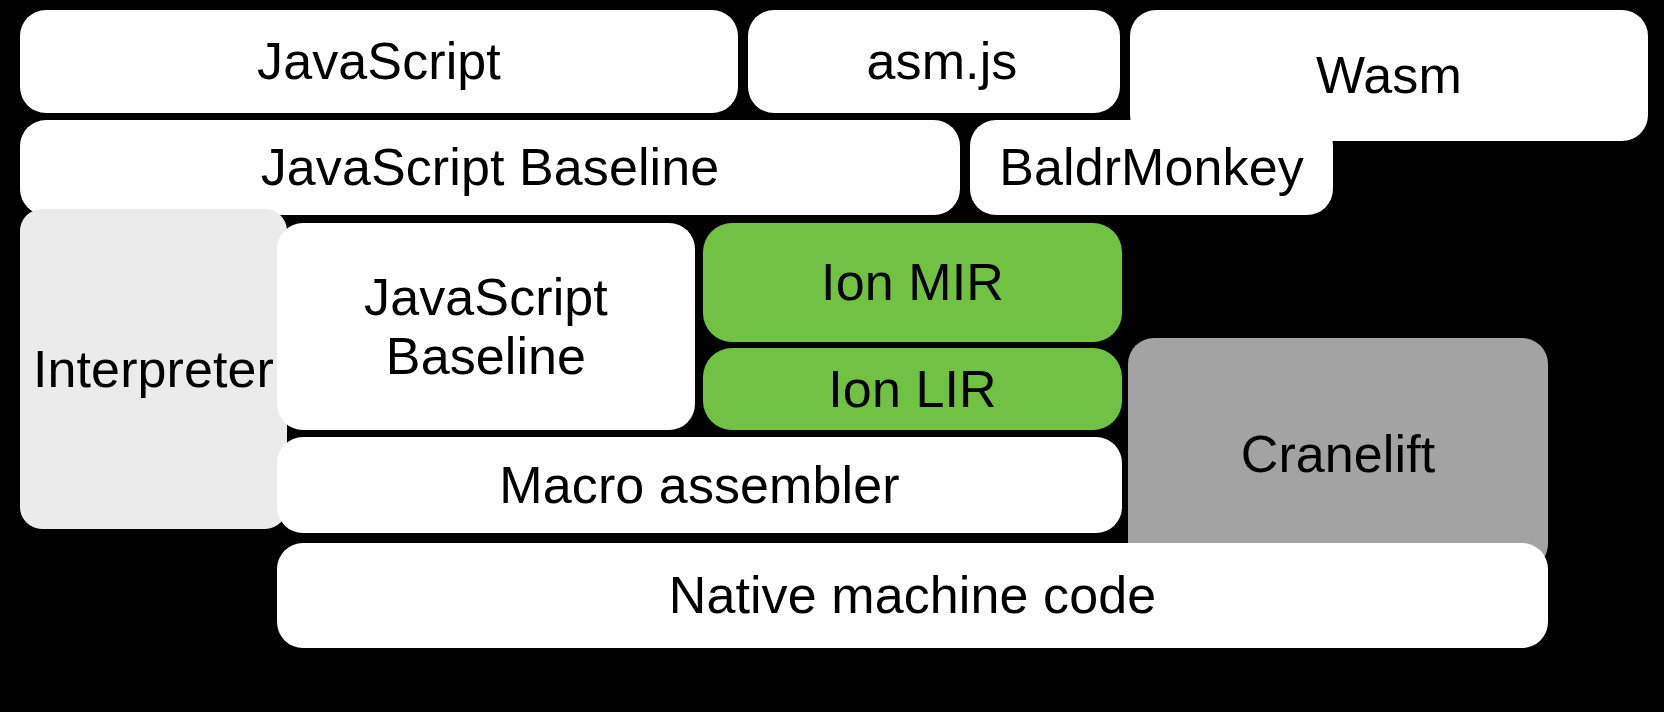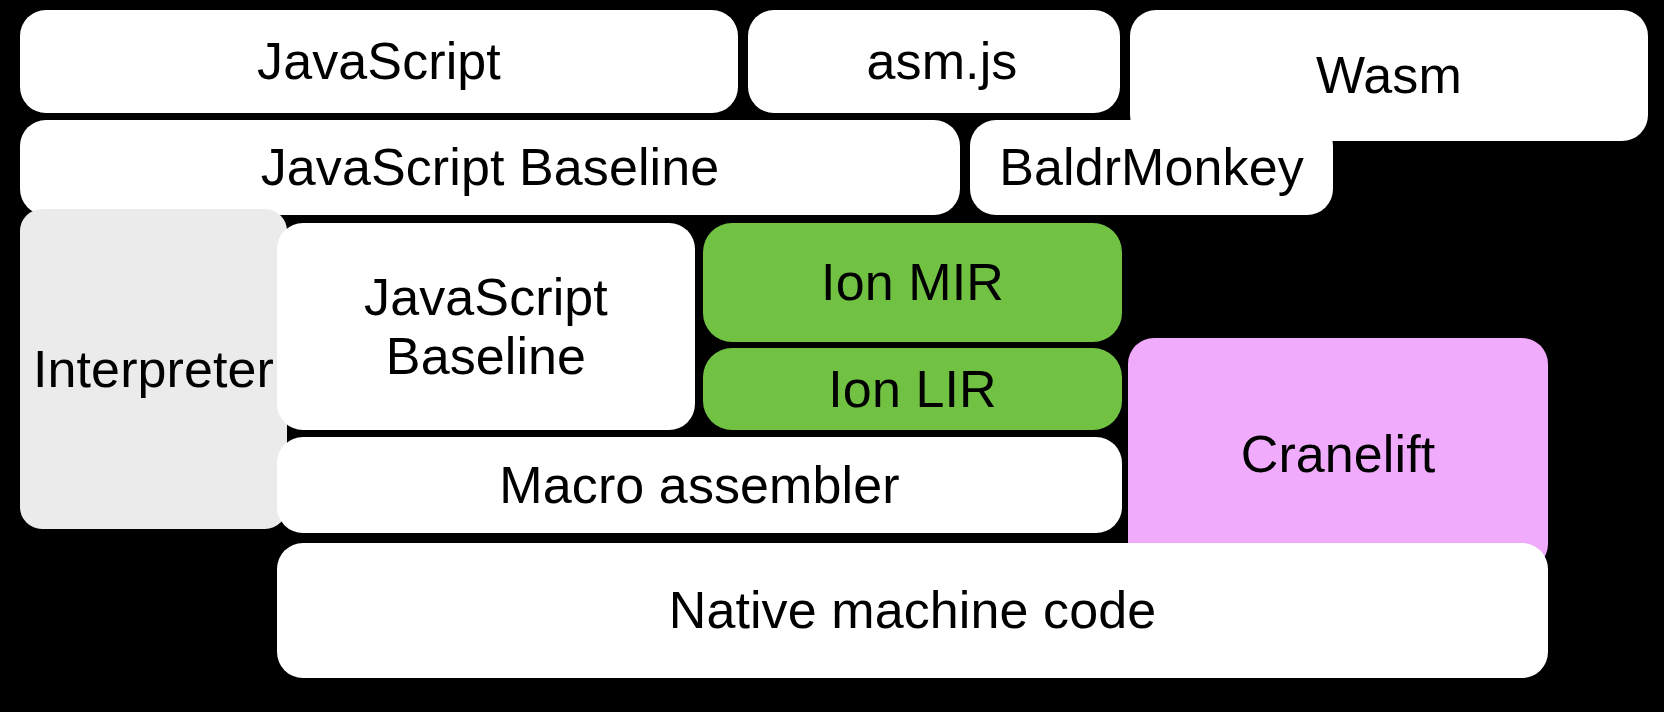--- a/index.html
+++ b/index.html
@@ -31,41 +31,41 @@
     font-size: 52px;
     font-weight: 400;
     line-height: 1.12;
     letter-spacing: 0.1px;
     white-space: pre-line;
     -webkit-font-smoothing: antialiased;
   }
   .fill-white { background: #ffffff; }
   .fill-gray  { background: #ebebeb; }
   .fill-green { background: #71c242; border-radius: 29px; }
-  .fill-pink  { background: #f0abfc; }
+  .fill-pink  { background: #a3a3a3; }
 
   
   #n-javascript      { left: 20px;   top: 10px;  width: 718px; height: 103px; }
   #n-asmjs           { left: 748px;  top: 10px;  width: 372px; height: 103px; padding-left: 16px; }
   #n-wasm            { left: 1130px; top: 10px;  width: 518px; height: 131px; }
 
   
   #n-js-bytecode     { left: 20px;   top: 120px; width: 940px; height: 95px;  }
   #n-baldrmonkey     { left: 970px;  top: 120px; width: 363px; height: 95px;  }
 
   
   #n-interpreter     { left: 20px;   top: 209px; width: 267px; height: 320px; border-radius: 22px; }
   #n-js-baseline     { left: 277px;  top: 223px; width: 418px; height: 207px; }
   #n-ion-mir         { left: 703px;  top: 223px; width: 419px; height: 119px; }
   #n-ion-lir         { left: 703px;  top: 348px; width: 419px; height: 82px;  }
   #n-cranelift       { left: 1128px; top: 338px; width: 420px; height: 232px; }
   #n-macro-assembler { left: 277px;  top: 437px; width: 845px; height: 96px;  }
 
   
-  #n-native-code     { left: 277px;  top: 543px; width: 1271px; height: 135px; }
+  #n-native-code     { left: 277px;  top: 543px; width: 1271px; height: 105px; }
 </style>
 </head>
 <body>
 
 <div id="diagram">
 
   <div class="node fill-white" id="n-javascript">JavaScript</div>
 
   <div class="node fill-white" id="n-asmjs">asm.js</div>
 

